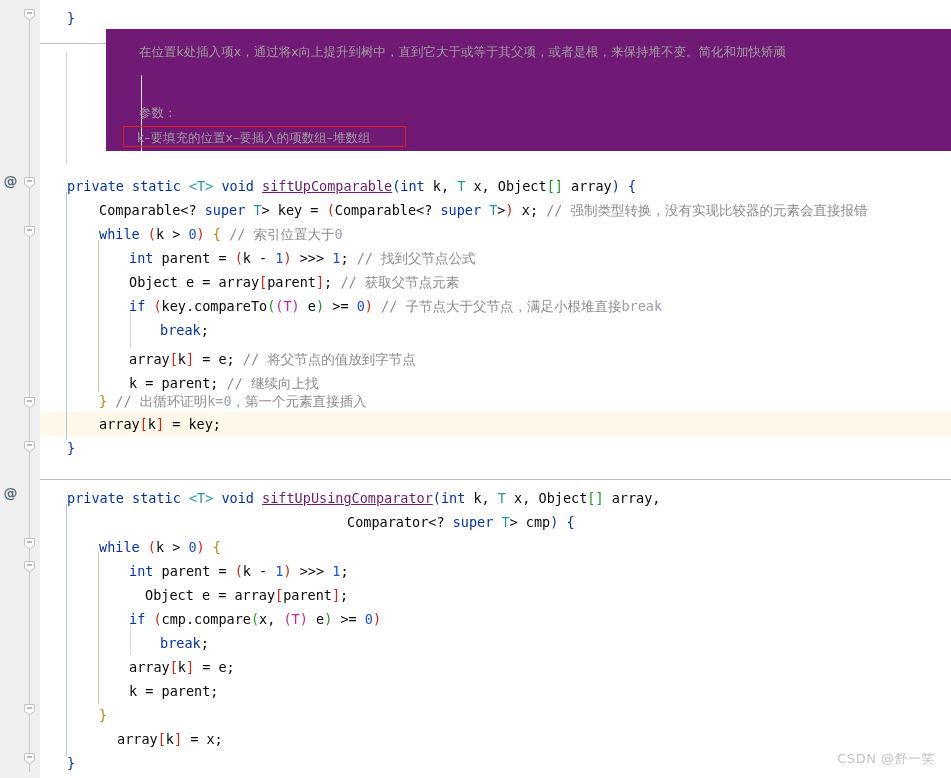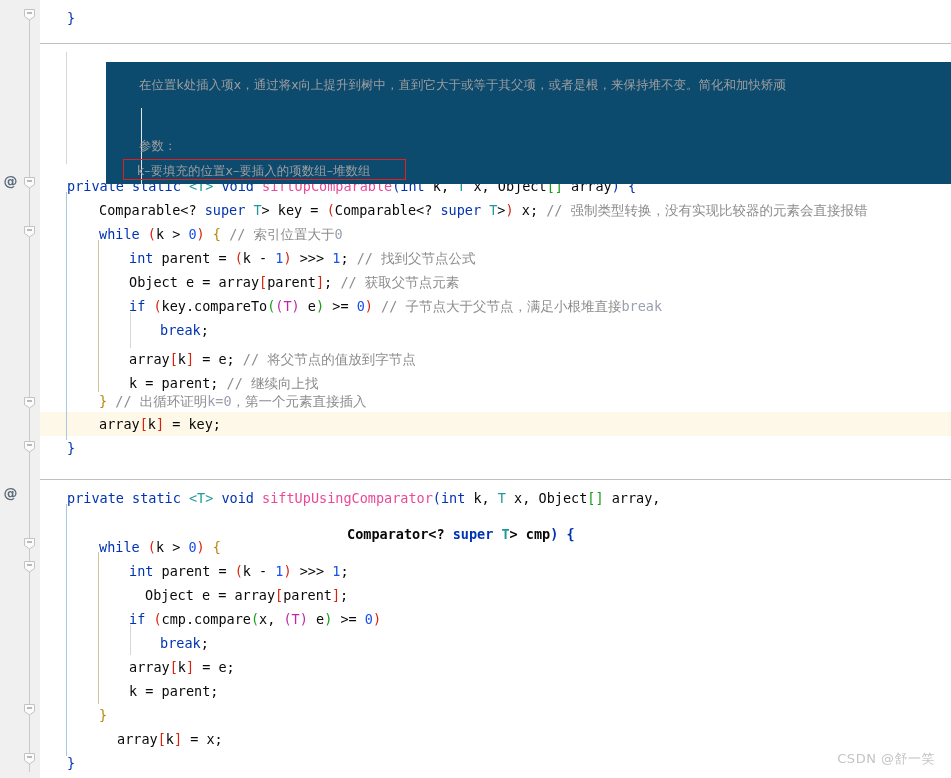--- a/index.html
+++ b/index.html
@@ -83,21 +83,21 @@
     line-height: 24px;
     font-family: "DejaVu Sans Mono", monospace;
     font-size: 13.5px;
     white-space: pre;
     color: #000000;
   }
 
   
   .kw   { color: #0033b3; }   
   .gen  { color: #20999d; }   
-  .fn   { color: #ec4899; }   
+  .fn   { color: #701a75; text-decoration: underline; }   
   .num  { color: #1750eb; }   
   .cmt  { color: #8c8c8c; }   
   .cmtc { color: #9aa0b0; }   
   .brk  { color: #0033b3; }   
   .brkr { color: #d8220b; }   
   .brkg { color: #159e15; }   
   .brko { color: #b8860b; }   
   .cast { color: #c026a8; }   
   .pln  { color: #080808; }
 
@@ -122,24 +122,24 @@
   .separator {
     position: absolute;
     height: 1px;
     background: #bfbfbf;
   }
 
   
   #doc-popup {
     position: absolute;
     left: 53px;
-    top: 62px;
+    top: 29px;
     right: 0;
     height: 122px;
-    background: #0c4a6e;
+    background: #701a75;
     overflow: hidden;
   }
   #doc-popup .doc-body {
     position: absolute;
     left: 33px;
     top: 13px;
     right: 18px;
     font-family: "DejaVu Sans", sans-serif;
     font-size: 12.5px;
     line-height: 20px;
@@ -284,21 +284,21 @@
         <div class="code-line" style="top: 246px; left: 76px;"><span class="kw">int</span><span class="pln"> parent = </span><span class="brkr">(</span><span class="pln">k - </span><span class="num">1</span><span class="brkr">)</span><span class="pln"> &gt;&gt;&gt; </span><span class="num">1</span><span class="pln">; </span><span class="cmt">// </span><span class="cmt">找到父节点公式</span></div>
         <div class="code-line" style="top: 270px; left: 76px;"><span class="pln">Object e = array</span><span class="brkr">[</span><span class="pln">parent</span><span class="brkr">]</span><span class="pln">; </span><span class="cmt">// </span><span class="cmt">获取父节点元素</span></div>
         <div class="code-line" style="top: 294px; left: 76px;"><span class="kw">if </span><span class="brkr">(</span><span class="pln">key.compareTo</span><span class="brkg">(</span><span class="cast">(T)</span><span class="pln"> e</span><span class="brkg">)</span><span class="pln"> &gt;= </span><span class="num">0</span><span class="brkr">)</span><span class="pln"> </span><span class="cmt">// </span><span class="cmt">子节点大于父节点，满足小根堆直接</span><span class="cmtc">break</span></div>
         <div class="code-line" style="top: 318px; left: 107px;"><span class="kw">break</span><span class="pln">;</span></div>
         <div class="code-line" style="top: 347px; left: 76px;"><span class="pln">array</span><span class="brkr">[</span><span class="pln">k</span><span class="brkr">]</span><span class="pln"> = e; </span><span class="cmt">// </span><span class="cmt">将父节点的值放到字节点</span></div>
         <div class="code-line" style="top: 371px; left: 76px;"><span class="pln">k = parent; </span><span class="cmt">// </span><span class="cmt">继续向上找</span></div>
         <div class="code-line" style="top: 389px; left: 46px;"><span class="brko">}</span><span class="pln"> </span><span class="cmt">// </span><span class="cmt">出循环证明</span><span class="cmtc">k=0</span><span class="cmt">，第一个元素直接插入</span></div>
         <div class="code-line" style="top: 412px; left: 46px;"><span class="pln">array</span><span class="brkr">[</span><span class="pln">k</span><span class="brkr">]</span><span class="pln"> = key;</span></div>
         <div class="code-line" style="top: 436px; left: 14px;"><span class="brk">}</span></div>
         <div class="code-line" style="top: 486px; left: 14px;"><span class="kw">private </span><span class="kw">static </span><span class="gen">&lt;T&gt;</span><span class="pln"> </span><span class="kw">void </span><span class="fn">siftUpUsingComparator</span><span class="brk">(</span><span class="kw">int</span><span class="pln"> k, </span><span class="gen">T</span><span class="pln"> x, </span><span class="pln">Object</span><span class="brkg">[]</span><span class="pln"> array,</span></div>
-        <div class="code-line" style="top: 522px; left: 294px; font-weight: bold;"><span class="pln">Comparator</span><span class="pln">&lt;? </span><span class="kw">super </span><span class="gen">T</span><span class="pln">&gt; cmp</span><span class="brk">)</span><span class="pln"> </span><span class="brk">{</span></div>
+        <div class="code-line" style="top: 510px; left: 294px;"><span class="pln">Comparator</span><span class="pln">&lt;? </span><span class="kw">super </span><span class="gen">T</span><span class="pln">&gt; cmp</span><span class="brk">)</span><span class="pln"> </span><span class="brk">{</span></div>
         <div class="code-line" style="top: 535px; left: 46px;"><span class="kw">while </span><span class="brkr">(</span><span class="pln">k &gt; </span><span class="num">0</span><span class="brkr">)</span><span class="pln"> </span><span class="brko">{</span></div>
         <div class="code-line" style="top: 559px; left: 76px;"><span class="kw">int</span><span class="pln"> parent = </span><span class="brkr">(</span><span class="pln">k - </span><span class="num">1</span><span class="brkr">)</span><span class="pln"> &gt;&gt;&gt; </span><span class="num">1</span><span class="pln">;</span></div>
         <div class="code-line" style="top: 583px; left: 92px;"><span class="pln">Object e = array</span><span class="brkr">[</span><span class="pln">parent</span><span class="brkr">]</span><span class="pln">;</span></div>
         <div class="code-line" style="top: 607px; left: 76px;"><span class="kw">if </span><span class="brkr">(</span><span class="pln">cmp.compare</span><span class="brkg">(</span><span class="pln">x, </span><span class="cast">(T)</span><span class="pln"> e</span><span class="brkg">)</span><span class="pln"> &gt;= </span><span class="num">0</span><span class="brkr">)</span></div>
         <div class="code-line" style="top: 631px; left: 107px;"><span class="kw">break</span><span class="pln">;</span></div>
         <div class="code-line" style="top: 655px; left: 76px;"><span class="pln">array</span><span class="brkr">[</span><span class="pln">k</span><span class="brkr">]</span><span class="pln"> = e;</span></div>
         <div class="code-line" style="top: 679px; left: 76px;"><span class="pln">k = parent;</span></div>
         <div class="code-line" style="top: 703px; left: 46px;"><span class="brko">}</span></div>
         <div class="code-line" style="top: 727px; left: 64px;"><span class="pln">array</span><span class="brkr">[</span><span class="pln">k</span><span class="brkr">]</span><span class="pln"> = x;</span></div>
         <div class="code-line" style="top: 751px; left: 14px;"><span class="brk">}</span></div>

